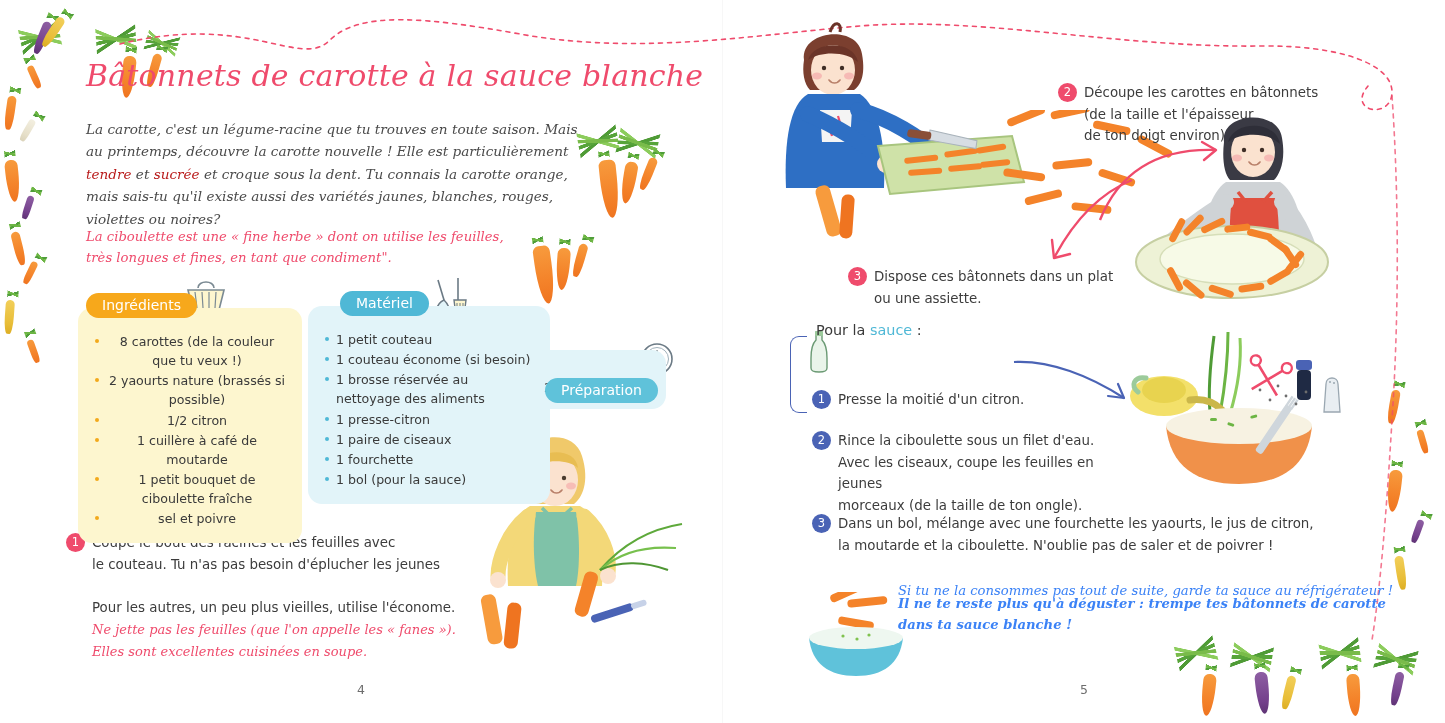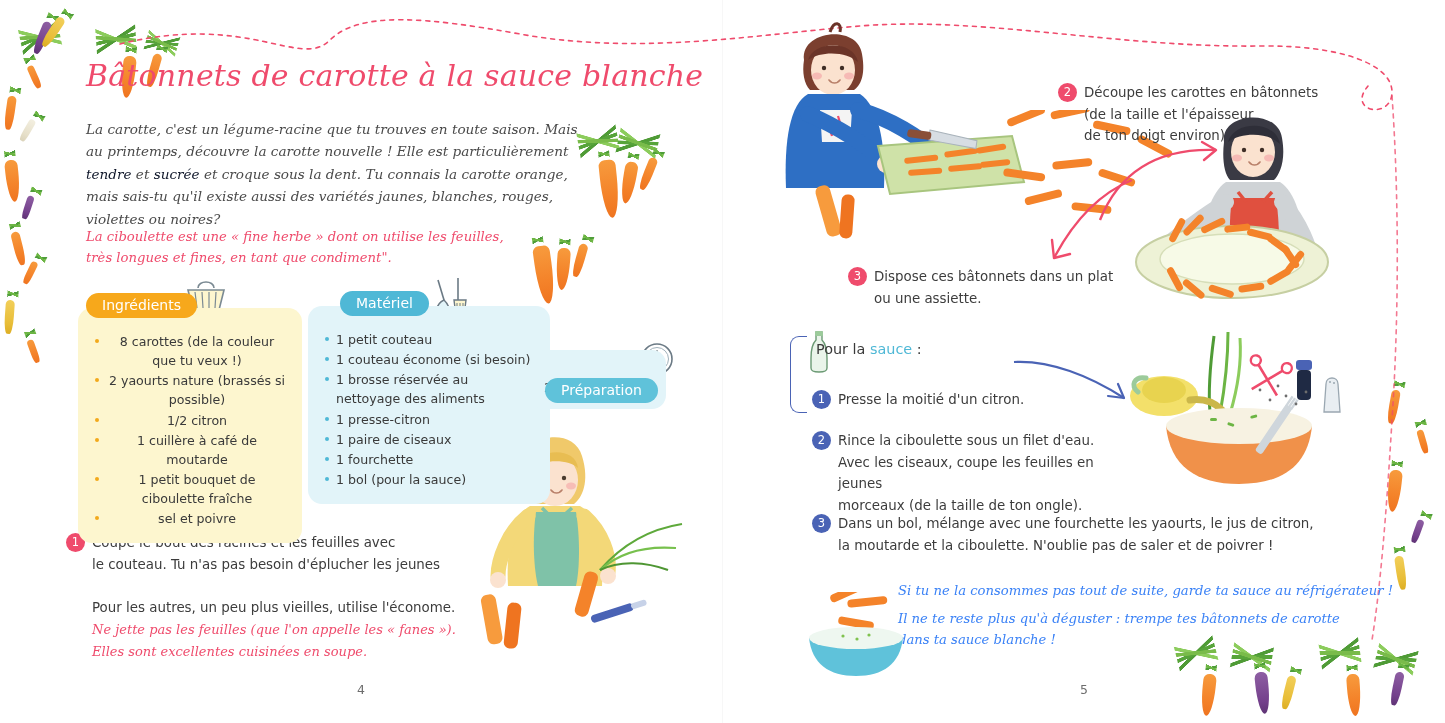--- a/index.html
+++ b/index.html
@@ -89,21 +89,21 @@
   .intro {
     position: absolute;
     left: 86px; top: 118px;
     width: 500px;
     font-family: "DejaVu Serif", serif;
     font-style: italic;
     font-size: 13.6px;
     line-height: 1.65;
     color: #4a4a4a;
   }
-  .intro .hl { color: #0f172a; }
+  .intro .hl { color: #b91c1c; }
   .note-red {
     position: absolute;
     font-family: "DejaVu Serif", serif;
     font-style: italic;
     font-size: 13.2px;
     line-height: 1.6;
     color: #ef4b6c;
   }
   .note-chive { left: 86px; top: 226px; width: 440px; }
 
@@ -188,21 +188,21 @@
   .step .red-note {
     color: #ef4b6c;
     font-family: "DejaVu Serif", serif;
     font-style: italic;
     font-size: 13px;
     line-height: 1.55;
   }
 
   .sauce-head {
     position: absolute;
-    left: 816px; top: 341px;
+    left: 816px; top: 322px;
     font-size: 14.4px;
   }
   .sauce-head .word { color: #4fb8d6; }
 
   .sauce-bracket {
     position: absolute;
     left: 790px; top: 336px;
     width: 16px; height: 75px;
     border-left: 1.6px solid #4a63b5;
     border-top: 1.6px solid #4a63b5;
@@ -637,21 +637,21 @@
   <div class="step" style="left:812px; top:513px; width:560px;">
     <span class="num num-blue">3</span>
     <div class="step-body">
       <span>Dans un bol, mélange avec une fourchette les yaourts, le jus de citron,</span><br>
       <span>la moutarde et la ciboulette. N'oublie pas de saler et de poivrer !</span>
     </div>
   </div>
 
   <div class="final-note" style="left:898px; top:580px; width:520px;">Si tu ne la consommes pas tout de suite, garde ta sauce au réfrigérateur !</div>
 
-  <div class="final-note" style="left:898px; top:608px; width:500px;">
+  <div class="final-note" style="left:898px; top:593px; width:500px;font-weight:bold;">
     <span>Il ne te reste plus qu'à déguster : trempe tes bâtonnets de carotte</span><br>
     <span>dans ta sauce blanche !</span>
   </div>
 
   <svg class="ill" width="120" height="90" viewBox="0 0 120 90" style="left:795px;top:592px;">
     <g fill="#f4832a">
       <rect x="34" y="4" width="40" height="8" rx="4" transform="rotate(-24 34 4)"></rect>
       <rect x="52" y="8" width="40" height="8" rx="4" transform="rotate(-6 52 8)"></rect>
       <rect x="44" y="24" width="36" height="8" rx="4" transform="rotate(10 44 24)"></rect>
     </g>

